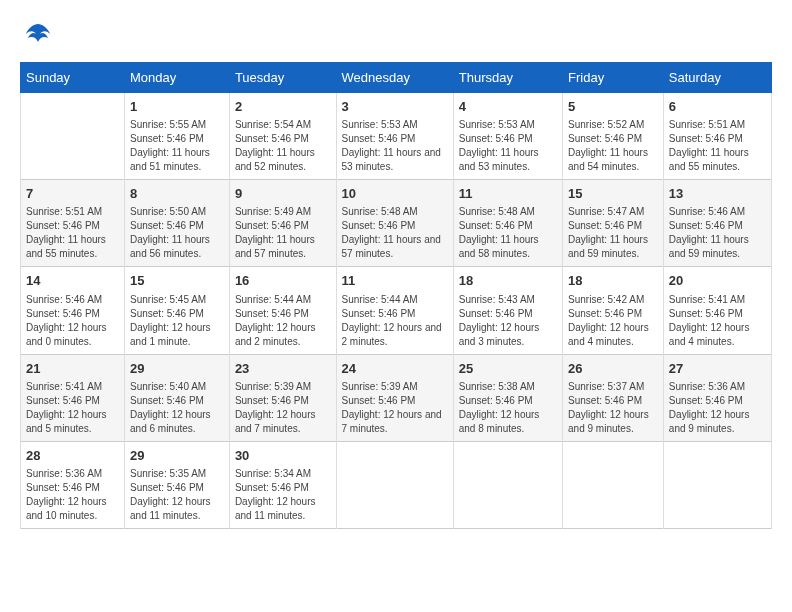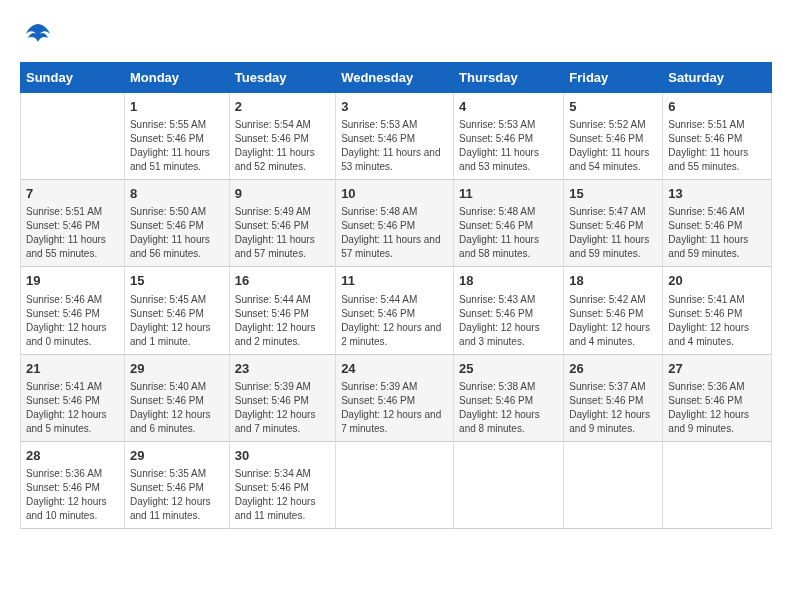--- a/index.html
+++ b/index.html
@@ -55,21 +55,21 @@
       font-size: 11px;
     }
     thead tr {
       background-color: #1565c0;
       color: #fff;
     }
     thead th {
       padding: 7px 5px;
       text-align: left;
       font-size: 13px;
-      font-weight: bold;
+      font-weight: normal;
       border: 1px solid #1565c0;
     }
     tbody tr {
       border-bottom: 1px solid #ccc;
     }
     tbody td {
       padding: 5px 5px;
       vertical-align: top;
       border-right: 1px solid #ddd;
       border-left: 1px solid #ddd;
@@ -183,21 +183,21 @@
           <span class="day-num">15</span>
           <div class="day-detail">Sunrise: 5:47 AM<br>Sunset: 5:46 PM<br>Daylight: 11 hours and 59 minutes.</div>
         </td>
         <td>
           <span class="day-num">13</span>
           <div class="day-detail">Sunrise: 5:46 AM<br>Sunset: 5:46 PM<br>Daylight: 11 hours and 59 minutes.</div>
         </td>
       </tr>
       <tr>
         <td>
-          <span class="day-num">19</span>
+          <span class="day-num">14</span>
           <div class="day-detail">Sunrise: 5:46 AM<br>Sunset: 5:46 PM<br>Daylight: 12 hours and 0 minutes.</div>
         </td>
         <td>
           <span class="day-num">15</span>
           <div class="day-detail">Sunrise: 5:45 AM<br>Sunset: 5:46 PM<br>Daylight: 12 hours and 1 minute.</div>
         </td>
         <td>
           <span class="day-num">16</span>
           <div class="day-detail">Sunrise: 5:44 AM<br>Sunset: 5:46 PM<br>Daylight: 12 hours and 2 minutes.</div>
         </td>

